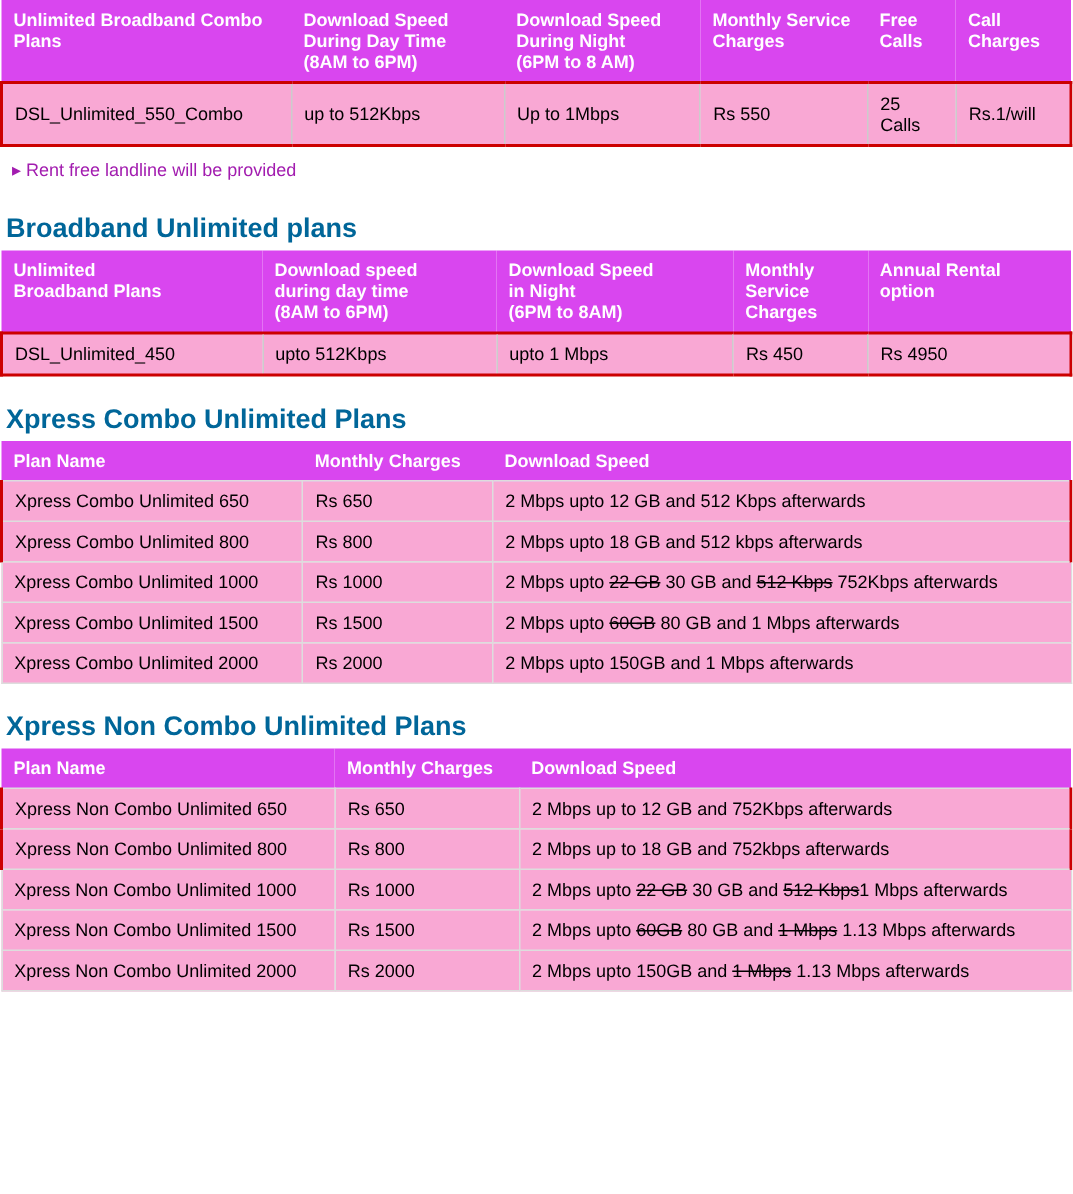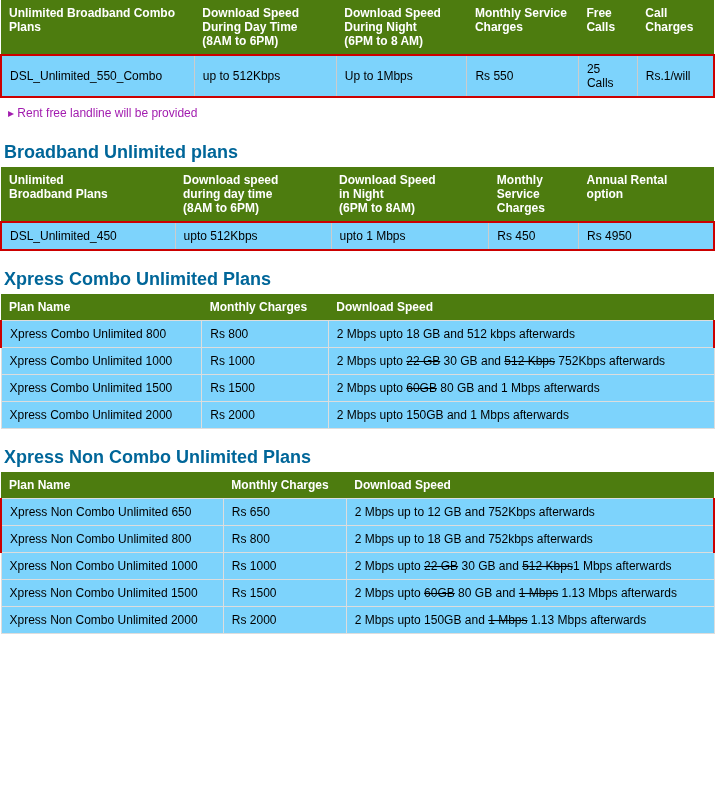--- a/index.html
+++ b/index.html
@@ -4,35 +4,35 @@
   <style>
     * { box-sizing: border-box; margin: 0; padding: 0; }
     body { font-family: Arial, sans-serif; font-size: 12px; background: #fff; color: #000; width: 715px; }
 
     .section-title { color: #006699; font-size: 18px; font-weight: bold; padding: 8px 4px 4px 4px; }
 
     table { width: 100%; border-collapse: collapse; margin-bottom: 4px; }
     
     
     .tbl-header th {
-      background-color: #4d7c0f;
+      background-color: #d946ef;
       color: #fff;
       font-weight: bold;
       font-size: 12px;
       padding: 6px 8px;
       text-align: left;
       vertical-align: top;
     }
 
     
     .tbl-body td {
       padding: 6px 8px;
       font-size: 12px;
       vertical-align: middle;
-      background: #7dd3fc;
+      background: #f9a8d4;
       border: 1px solid #ccc;
     }
 
     
     .row-red-border td {
       border-top: 2px solid #cc0000;
       border-bottom: 2px solid #cc0000;
     }
     .row-red-border td:first-child { border-left: 2px solid #cc0000; }
     .row-red-border td:last-child { border-right: 2px solid #cc0000; }
@@ -108,20 +108,25 @@
     <table>
       <thead>
         <tr class="tbl-header">
           <th>Plan Name</th>
           <th>Monthly Charges</th>
           <th>Download Speed</th>
         </tr>
       </thead>
       <tbody>
         <tr class="tbl-body row-red-border">
+          <td>Xpress Combo Unlimited 650</td>
+          <td>Rs 650</td>
+          <td>2 Mbps upto 12 GB and 512 Kbps afterwards</td>
+        </tr>
+        <tr class="tbl-body row-red-border">
           <td>Xpress Combo Unlimited 800</td>
           <td>Rs 800</td>
           <td>2 Mbps upto 18 GB and 512 kbps afterwards</td>
         </tr>
         <tr class="tbl-body">
           <td>Xpress Combo Unlimited 1000</td>
           <td>Rs 1000</td>
           <td>2 Mbps upto <span class="strikethrough">22 GB</span> 30 GB and  <span class="strikethrough">512 Kbps</span> 752Kbps afterwards</td>
         </tr>
         <tr class="tbl-body">

